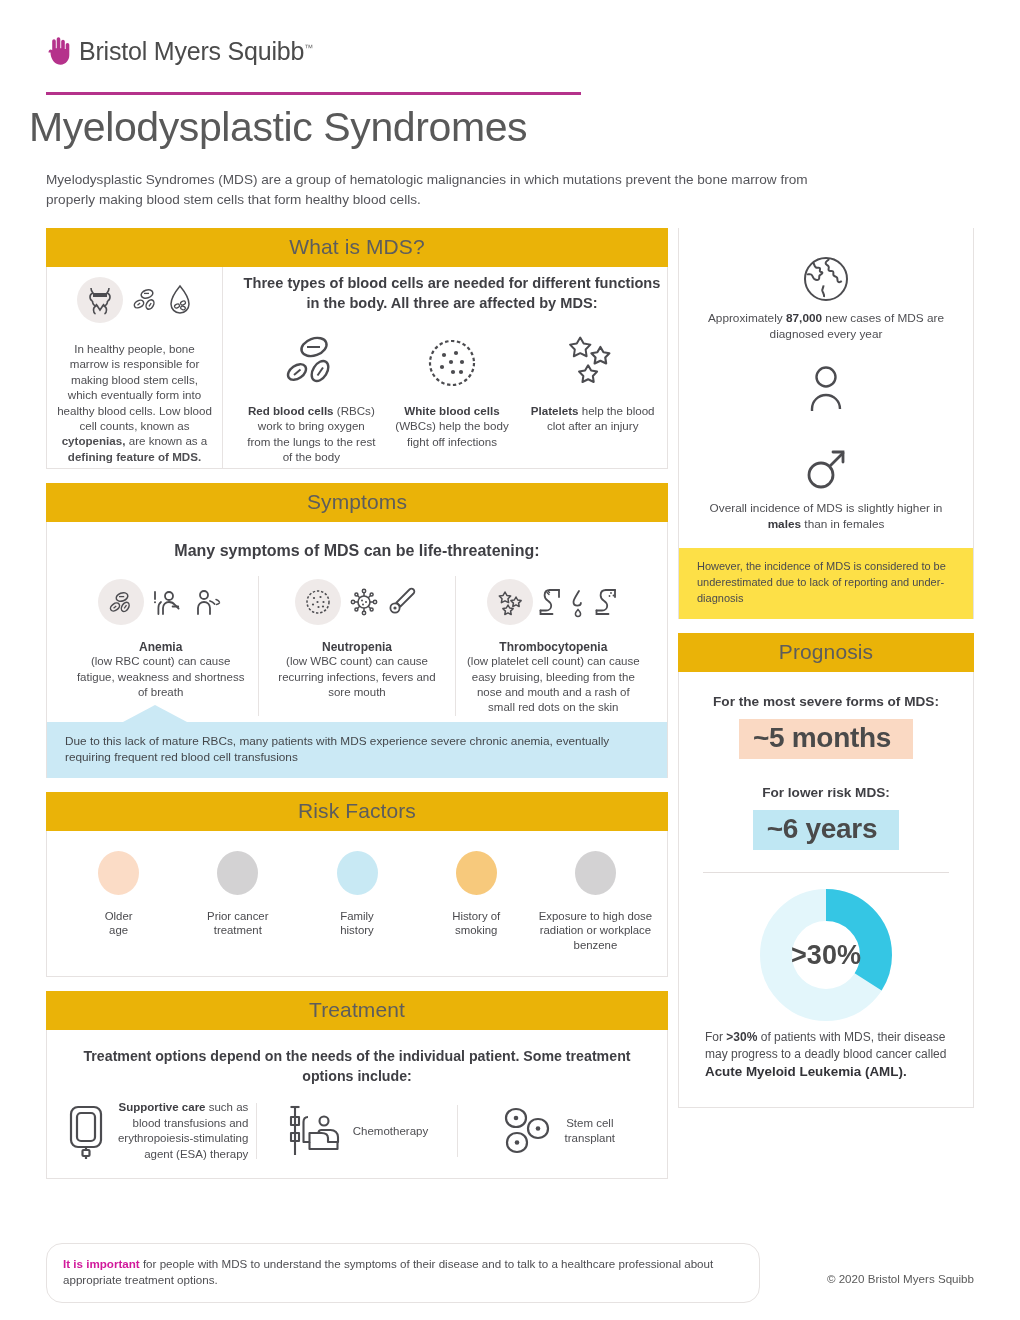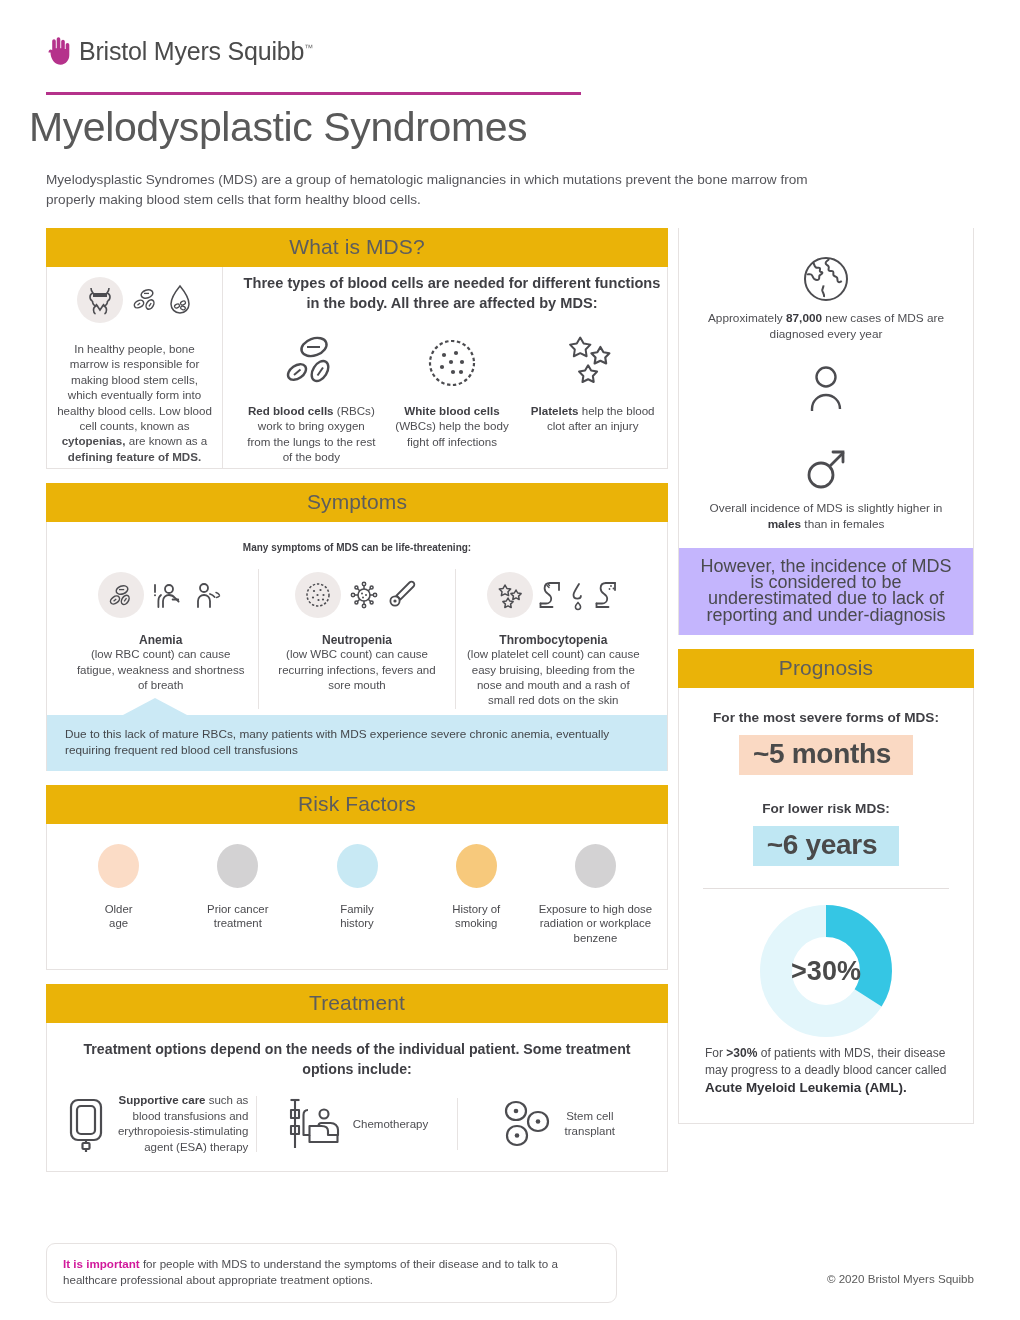--- a/index.html
+++ b/index.html
@@ -43,21 +43,21 @@
   .mds-left p { font-size:11.6px; line-height:15.4px; color:#4e4e52; }
   .mds-right { flex:1; padding:6px 4px 0 18px; }
   .mds-lead { text-align:center; font-size:14.6px; font-weight:bold; line-height:20px; color:#3f3f44; margin-bottom:10px; }
   .cells { display:flex; }
   .cell { flex:1; text-align:center; padding:0 6px; }
   .cell .ic { height:80px; display:flex; align-items:center; justify-content:center; }
   .cell p { font-size:11.6px; line-height:15.3px; color:#4e4e52; }
   .cell b { font-weight:bold; color:#3f3f44; }
 
   
-  .sym-lead { text-align:center; font-size:10px; font-weight:bold; color:#3f3f44; margin:6px 0 16px 0; }
+  .sym-lead { text-align:center; font-size:16px; font-weight:bold; color:#3f3f44; margin:6px 0 16px 0; }
   .sym-row { display:flex; }
   .sym { flex:1; text-align:center; padding:0 10px; }
   .sym + .sym { border-left:1px solid #e7e3e2; }
   .sym .icons { display:flex; align-items:center; justify-content:center; gap:6px; height:52px; }
   .sym .nm { font-size:12px; font-weight:bold; color:#3f3f44; margin-top:12px; }
   .sym .dsc { font-size:11.5px; line-height:15.4px; color:#4e4e52; }
   .blue-note { position:relative; background:#CBE9F5; padding:11px 18px 12px 18px; font-size:11.8px; line-height:16.4px; color:#44474b; }
   .blue-arrow { position:absolute; left:76px; top:-17px; width:0;height:0;border-left:32px solid transparent;border-right:32px solid transparent;border-bottom:17px solid #CBE9F5; }
 
   
@@ -73,36 +73,36 @@
   .tx + .tx { border-left:1px solid #e7e3e2; }
   .tx p { font-size:11.5px; line-height:15.4px; color:#4e4e52; text-align:center; }
   .tx b { font-weight:bold; color:#3f3f44; }
   .tx.left p { text-align:right; }
 
   
   .gi-item { text-align:center; margin:6px 0 4px 0; }
   .gi-item .ic { display:flex;align-items:center;justify-content:center;height:62px; }
   .gi-item p { font-size:11.8px; line-height:16px; color:#4e4e52; }
   .gi-item b { font-weight:bold; color:#3a3a3f; }
-  .orange-note { background:#c4b5fd; text-align:center; padding:10px 18px 12px 18px; font-size:18px; line-height:16.2px; color:#4a4a4e; }
+  .orange-note { background:#fde047; text-align:left; padding:10px 18px 12px 18px; font-size:11px; line-height:16.2px; color:#4a4a4e; }
 
   .prog-body { padding:22px 14px 12px 14px; text-align:center; }
   .prog-lbl { font-size:13.6px; font-weight:bold; color:#3f3f44; }
   .big { display:inline-block; font-size:28px; font-weight:bold; color:#4a4a4a; padding:3px 22px 5px 14px; margin:10px 0 0 0; letter-spacing:-.3px; }
   .big.peach { background:#FAD9C3; }
   .big.blue { background:#BFE7F3; }
   .prog-sep { height:1px; background:#e3dedd; margin:22px 10px 0 10px; }
   .donut-wrap { display:flex; justify-content:center; margin:16px 0 4px 0; position:relative; }
   .donut-val { position:absolute; top:50%; left:50%; transform:translate(-50%,-50%); font-size:27px; font-weight:bold; color:#4a4a4a; }
   .aml { padding:4px 12px 14px 12px; font-size:12px; line-height:17px; color:#4e4e52; text-align:left; }
   .aml b { font-weight:bold; color:#3a3a3f; }
   .aml .strong2 { font-weight:bold; font-size:13.4px; color:#333338; }
 
   
-  .footnote { position:absolute; left:46px; top:1243px; width:571px; border:1px solid #e6e2e1; border-radius:9px; padding:12px 16px 13px 16px; font-size:11.6px; line-height:16.4px; color:#4e4e52; }
+  .footnote { position:absolute; left:46px; top:1243px; width:714px; border:1px solid #e6e2e1; border-radius:16px; padding:12px 16px 13px 16px; font-size:11.6px; line-height:16.4px; color:#4e4e52; }
   .footnote .hl { color:#D1199B; font-weight:bold; }
   .copyright { position:absolute; right:46px; top:1272px; font-size:11.6px; color:#5a5a5a; }
 
   .ico { display:block; }
 </style>
 </head>
 <body>
 
 <div class="page">
 

